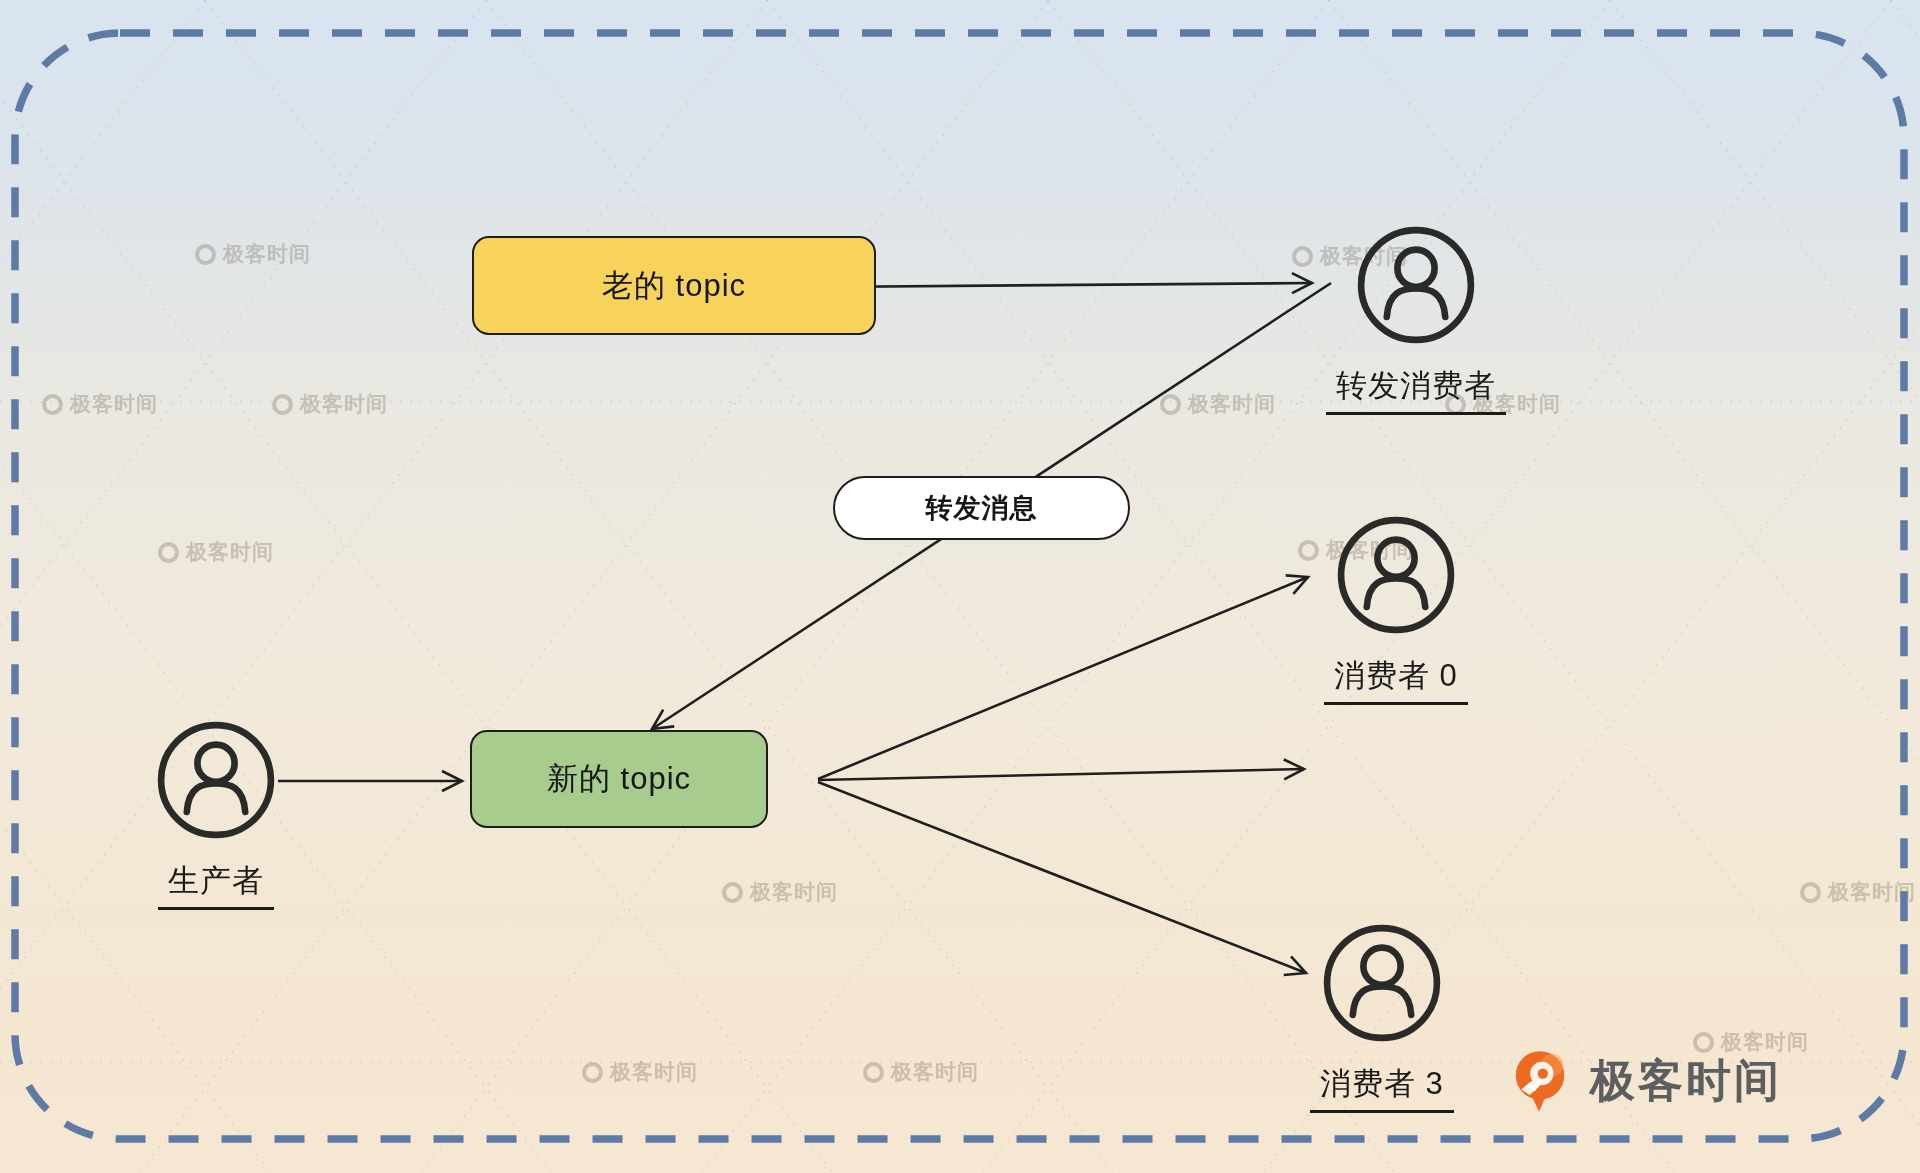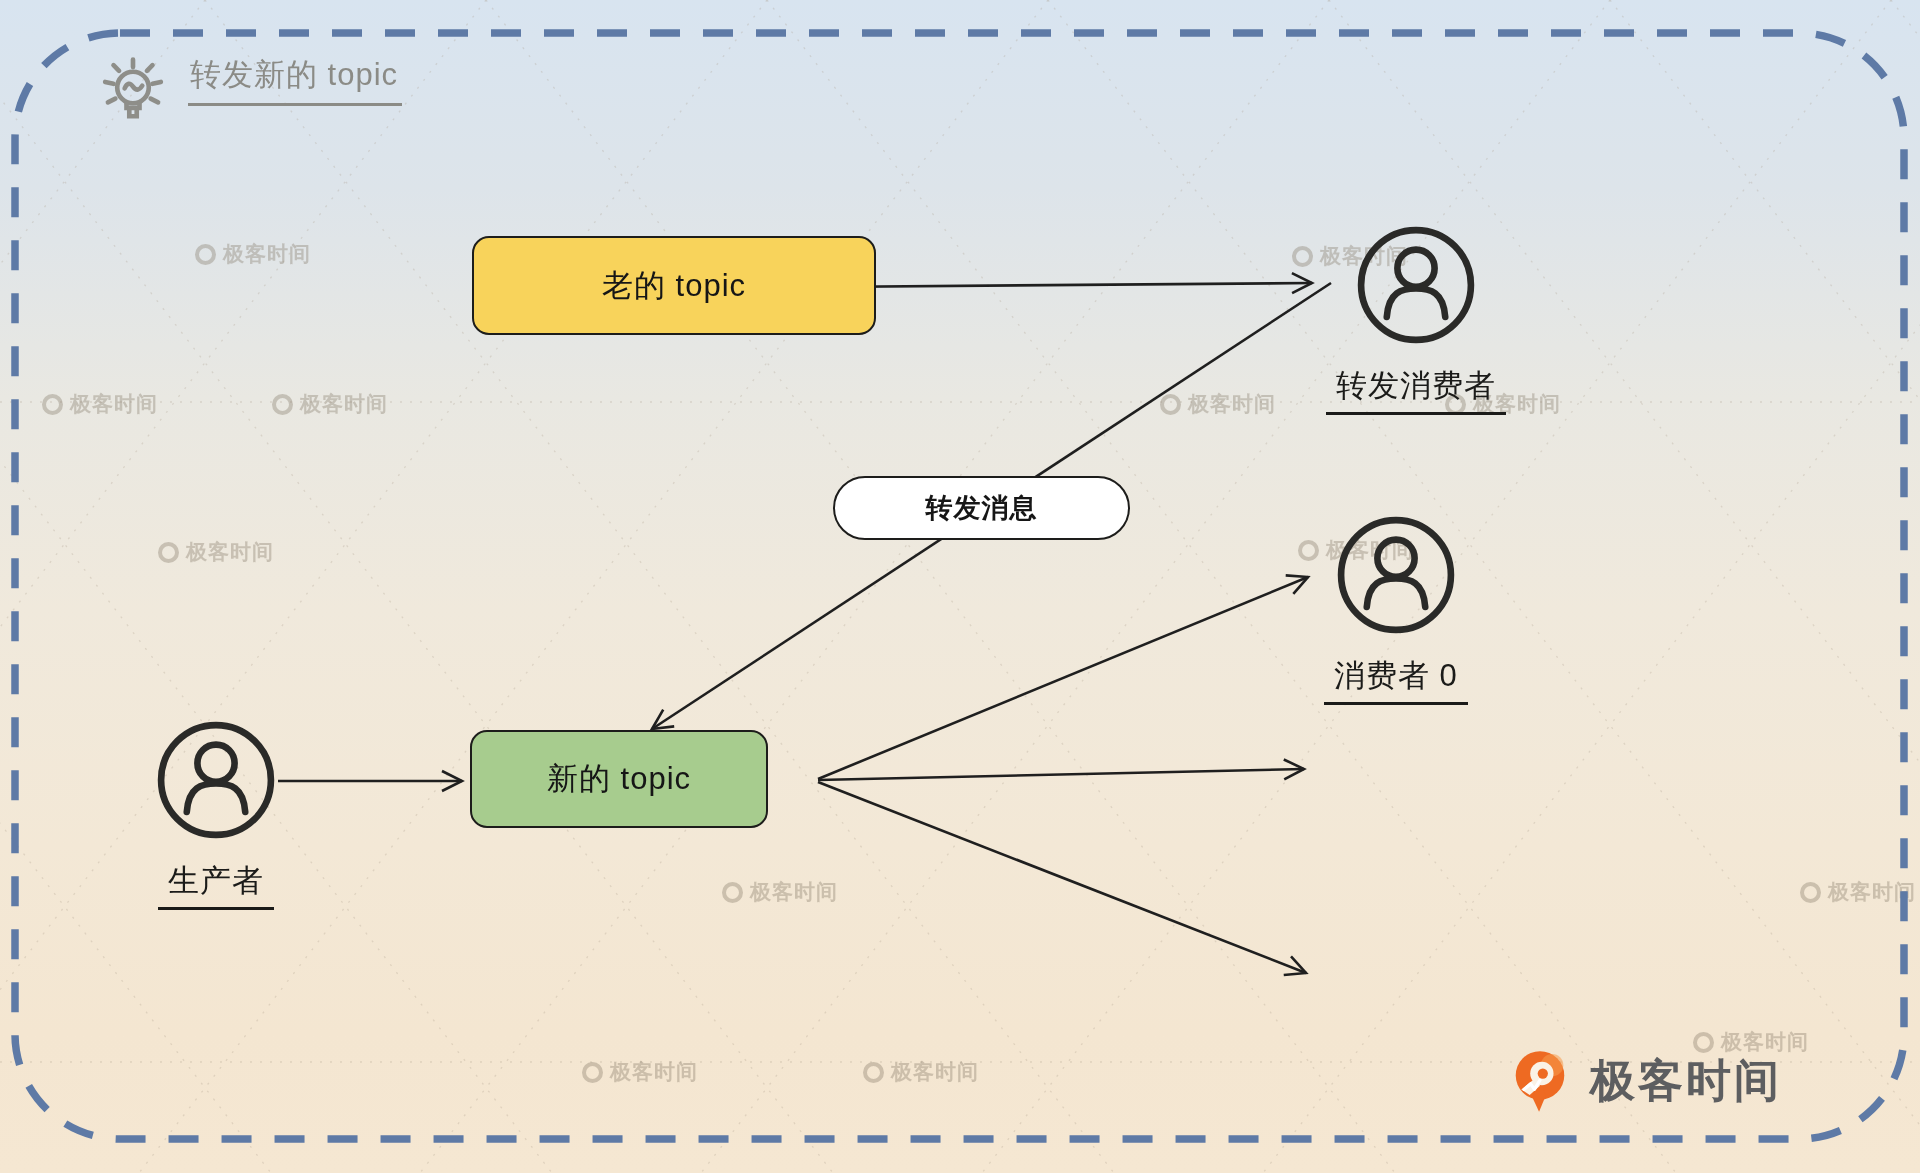--- a/index.html
+++ b/index.html
@@ -131,36 +131,20 @@
         </marker>
       </defs>
       <line x1="822" y1="287" x2="1312" y2="283" stroke="#1f1f1f" stroke-width="2.6" marker-end="url(#ah)"></line>
       <line x1="1331" y1="283" x2="652" y2="729" stroke="#1f1f1f" stroke-width="2.6" marker-end="url(#ah)"></line>
       <line x1="278" y1="781" x2="462" y2="781" stroke="#1f1f1f" stroke-width="2.6" marker-end="url(#ah)"></line>
       <line x1="818" y1="779" x2="1308" y2="577" stroke="#1f1f1f" stroke-width="2.6" marker-end="url(#ah)"></line>
       <line x1="818" y1="780" x2="1304" y2="769" stroke="#1f1f1f" stroke-width="2.6" marker-end="url(#ah)"></line>
       <line x1="818" y1="782" x2="1306" y2="973" stroke="#1f1f1f" stroke-width="2.6" marker-end="url(#ah)"></line>
     </svg>
 
-  <div class="title-block">
-    <svg width="78" height="84" viewBox="0 0 84 90" fill="none" stroke="#8e8e89" stroke-width="5" stroke-linecap="round">
-      <circle cx="42" cy="38" r="17"></circle>
-      <path d="M33 39 q4 -9 9 -2 q5 7 10 -1"></path>
-      <path d="M35 55 v5 h14 v-5"></path>
-      <path d="M38 61 v8 h8 v-8"></path>
-      <path d="M42 8 v8"></path> 
-        <path d="M21 14 l6 6"></path> 
-        <path d="M63 14 l-6 6"></path>
-      <path d="M12 32 l9 2"></path> 
-        <path d="M72 32 l-9 2"></path>
-      <path d="M15 54 l8 -4"></path> 
-        <path d="M69 54 l-8 -4"></path>
-    </svg>
-    <span class="title-text">转发新的 topic</span>
-  </div>
 
   <div class="node box" id="node-old-topic" style="left: 472px; top: 236px; width: 404px; height: 99px; background: rgb(248, 211, 91);">
     <span>老的 topic</span>
   </div>
 
   <div class="node pill" id="node-forward-message" style="left: 833px; top: 476px; width: 297px; height: 64px; background: rgb(255, 255, 255); font-weight: bold;">
     <span>转发消息</span>
   </div>
 
   <div class="node box" id="node-new-topic" style="left: 470px; top: 730px; width: 298px; height: 98px; background: rgb(167, 204, 142);">
@@ -188,20 +172,28 @@
   <div class="person" style="left:1324px;top:513px;">
     <span><svg viewBox="0 0 140 140" width="124" height="124" fill="none" stroke="#2a2a28" stroke-width="7.5">
     <circle cx="70" cy="70" r="62"></circle>
     <circle cx="70" cy="51" r="21"></circle>
     <path d="M37 106 C39 78 54 74 70 74 C86 74 101 78 103 106" stroke-linecap="round"></path>
   </svg></span>
     <span class="person-label">消费者 0</span>
   </div>
 
 
+  <div class="person" style="left:1310px;top:921px;">
+    <span><svg viewBox="0 0 140 140" width="124" height="124" fill="none" stroke="#2a2a28" stroke-width="7.5">
+    <circle cx="70" cy="70" r="62"></circle>
+    <circle cx="70" cy="51" r="21"></circle>
+    <path d="M37 106 C39 78 54 74 70 74 C86 74 101 78 103 106" stroke-linecap="round"></path>
+  </svg></span>
+    <span class="person-label">消费者 3</span>
+  </div>
 
   <div class="logo">
     <svg width="56" height="64" viewBox="0 0 60 68">
       <circle cx="30" cy="28" r="26" fill="#ee6a22"></circle>
       <path d="M30 28 L22 52 L29 67 L36 50 Z" fill="#ee6a22"></path>
       <circle cx="43" cy="17" r="12" fill="#f79a4d" opacity="0.55"></circle>
       <circle cx="32" cy="26" r="12.5" fill="#faf2e6"></circle>
       <path d="M10 43 L25 31 L30 39 L19 49 Z" fill="#faf2e6"></path>
       <path d="M13 43 l7 -6 l4 6 l6 -10" stroke="#ffffff" stroke-width="3.4" fill="none" stroke-linecap="round" stroke-linejoin="round"></path>
       <circle cx="33" cy="26" r="5.5" fill="#ee6a22"></circle>

